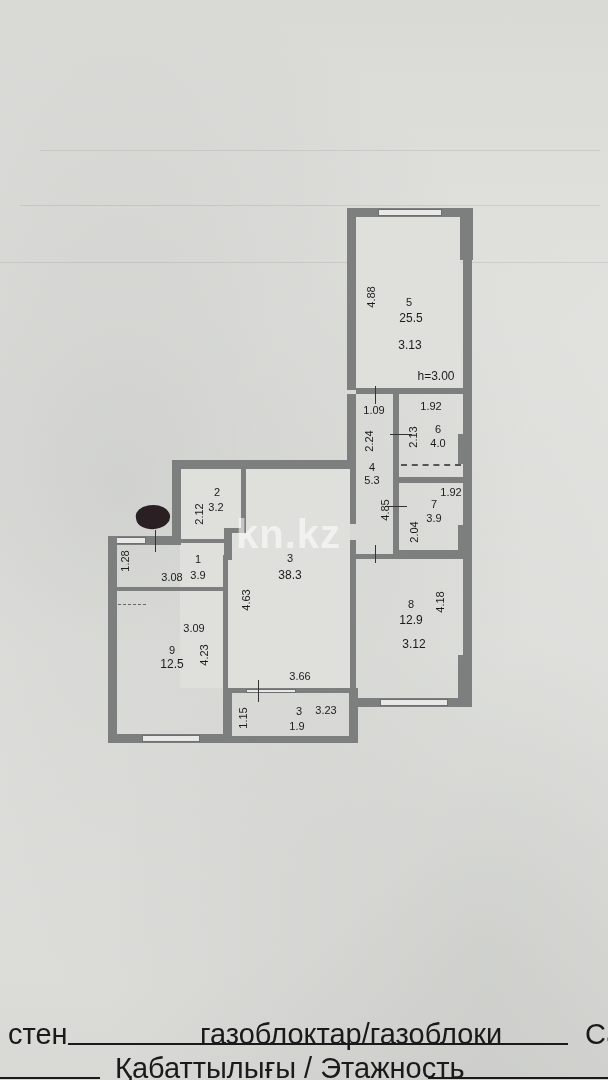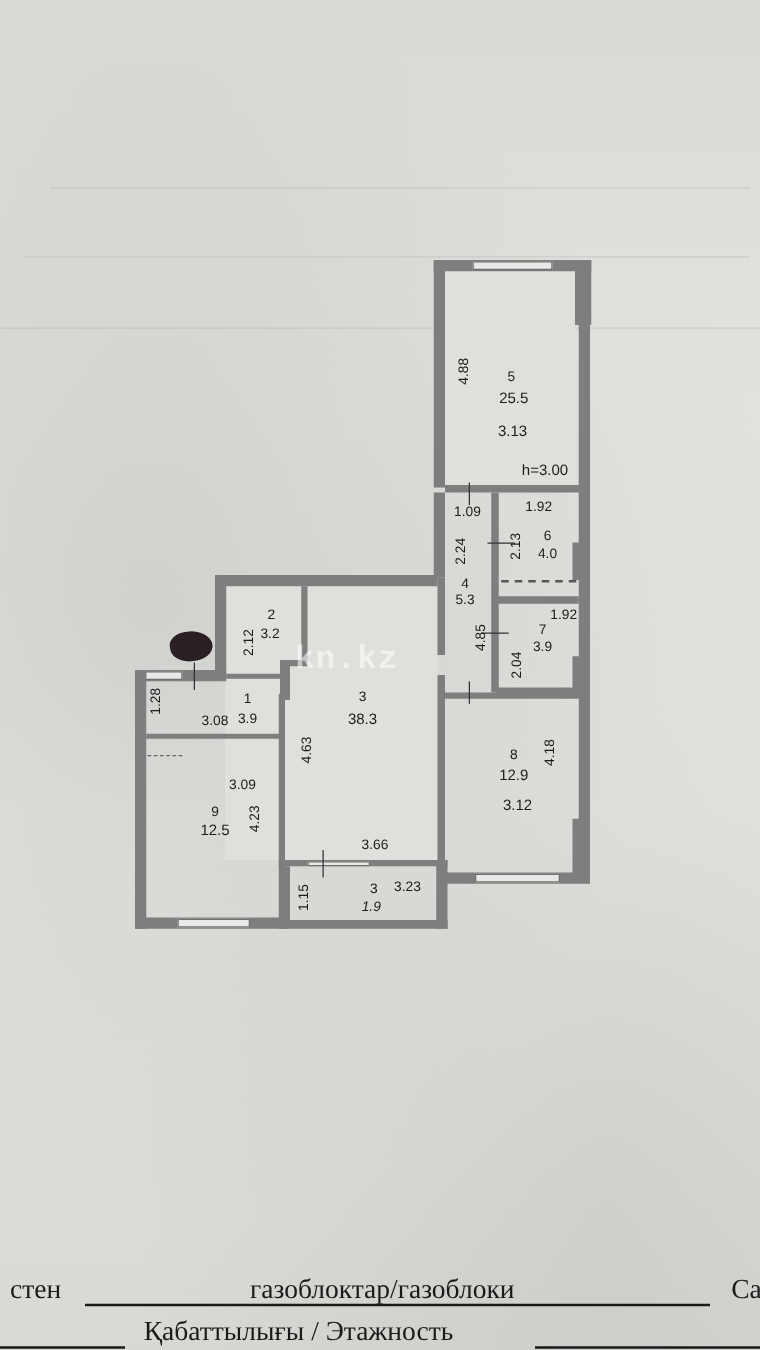--- a/index.html
+++ b/index.html
@@ -23,29 +23,29 @@
     position:absolute; font-family:"Liberation Sans", sans-serif;
     font-size:11px; color:#1b1b1b; white-space:nowrap;
     transform:translate(-50%,-50%);
   }
   .lbl.big { font-size:12px; }
   .vert { transform:translate(-50%,-50%) rotate(-90deg); }
   .thin { position:absolute; background:#333; }
   .dash { position:absolute; border-top:2px dashed #555; }
   .watermark {
     position:absolute; left:236px; top:512px;
-    font-family:Liberation Mono, monospace; font-size:26px; font-weight:bold;
+    font-family:Liberation Sans, sans-serif; font-size:40px; font-weight:bold;
     color:rgba(255,255,255,0.55); letter-spacing:1px;
   }
   .blot {
     position:absolute; left:136px; top:505px; width:34px; height:24px;
     background:#2a1f22; border-radius:40% 55% 45% 50%; transform:rotate(-8deg);
   }
   .footer-text {
-    position:absolute; font-family:Liberation Serif, serif; font-size:22px; color:#1a1a1a; white-space:nowrap;
+    position:absolute; font-family:Liberation Sans, sans-serif; font-size:29px; color:#1a1a1a; white-space:nowrap;
   }
   .uline { position:absolute; height:2px; background:#1a1a1a; }
 </style>
 </head>
 <body>
 
 <div class="shade"></div>
 <div class="faint-line" style="left:40px;top:150px;width:560px;"></div>
 <div class="faint-line" style="left:20px;top:205px;width:580px;"></div>
 <div class="faint-line" style="left:0px;top:262px;width:608px;"></div>
@@ -149,21 +149,21 @@
   <span class="lbl big" style="left:172px;top:664px;">12.5</span>
   <span class="lbl vert" style="left:204px;top:655px;">4.23</span>
 
   <span class="lbl" style="left:411px;top:604px;">8</span>
   <span class="lbl big" style="left:411px;top:620px;">12.9</span>
   <span class="lbl vert" style="left:440px;top:602px;">4.18</span>
   <span class="lbl big" style="left:414px;top:644px;">3.12</span>
 
   <span class="lbl vert" style="left:243px;top:718px;">1.15</span>
   <span class="lbl" style="left:299px;top:711px;">3</span>
-  <span class="lbl" style="left:297px;top:726px;font-style:italic;">1.9</span>
+  <span class="lbl" style="left:297px;top:726px;">1.9</span>
   <span class="lbl" style="left:326px;top:710px;">3.23</span>
 
   <div class="blot"></div>
   <div class="watermark">kn.kz</div>
 </div>
 
 <span class="footer-text" style="left:8px;top:1018px;">стен</span>
 <span class="footer-text" style="left:200px;top:1018px;">газоблоктар/газоблоки</span>
 <div class="uline" style="left:68px;top:1043px;width:500px;"></div>
 <span class="footer-text" style="left:585px;top:1018px;">Са</span>

